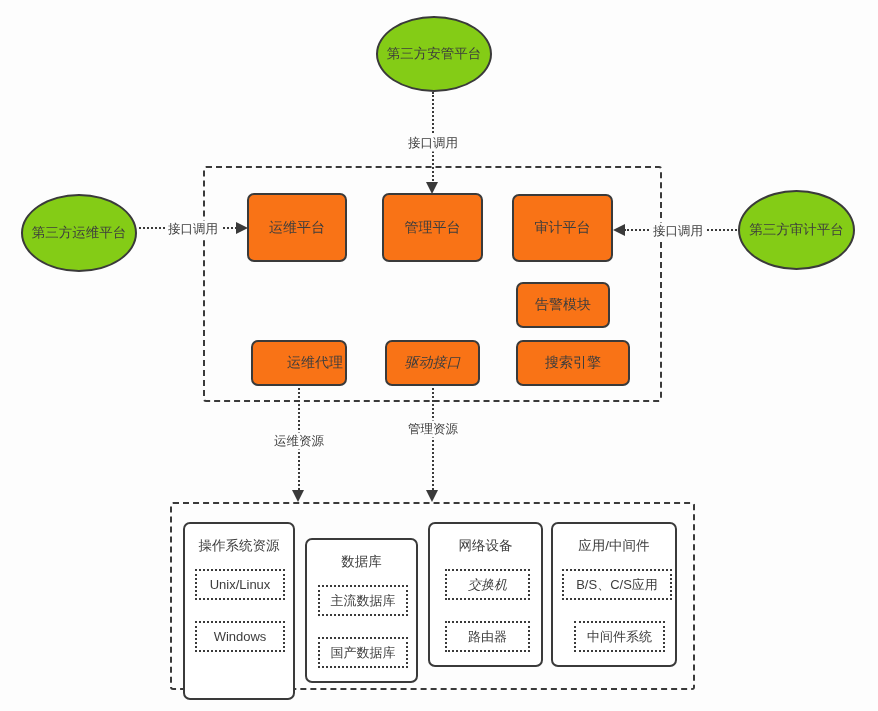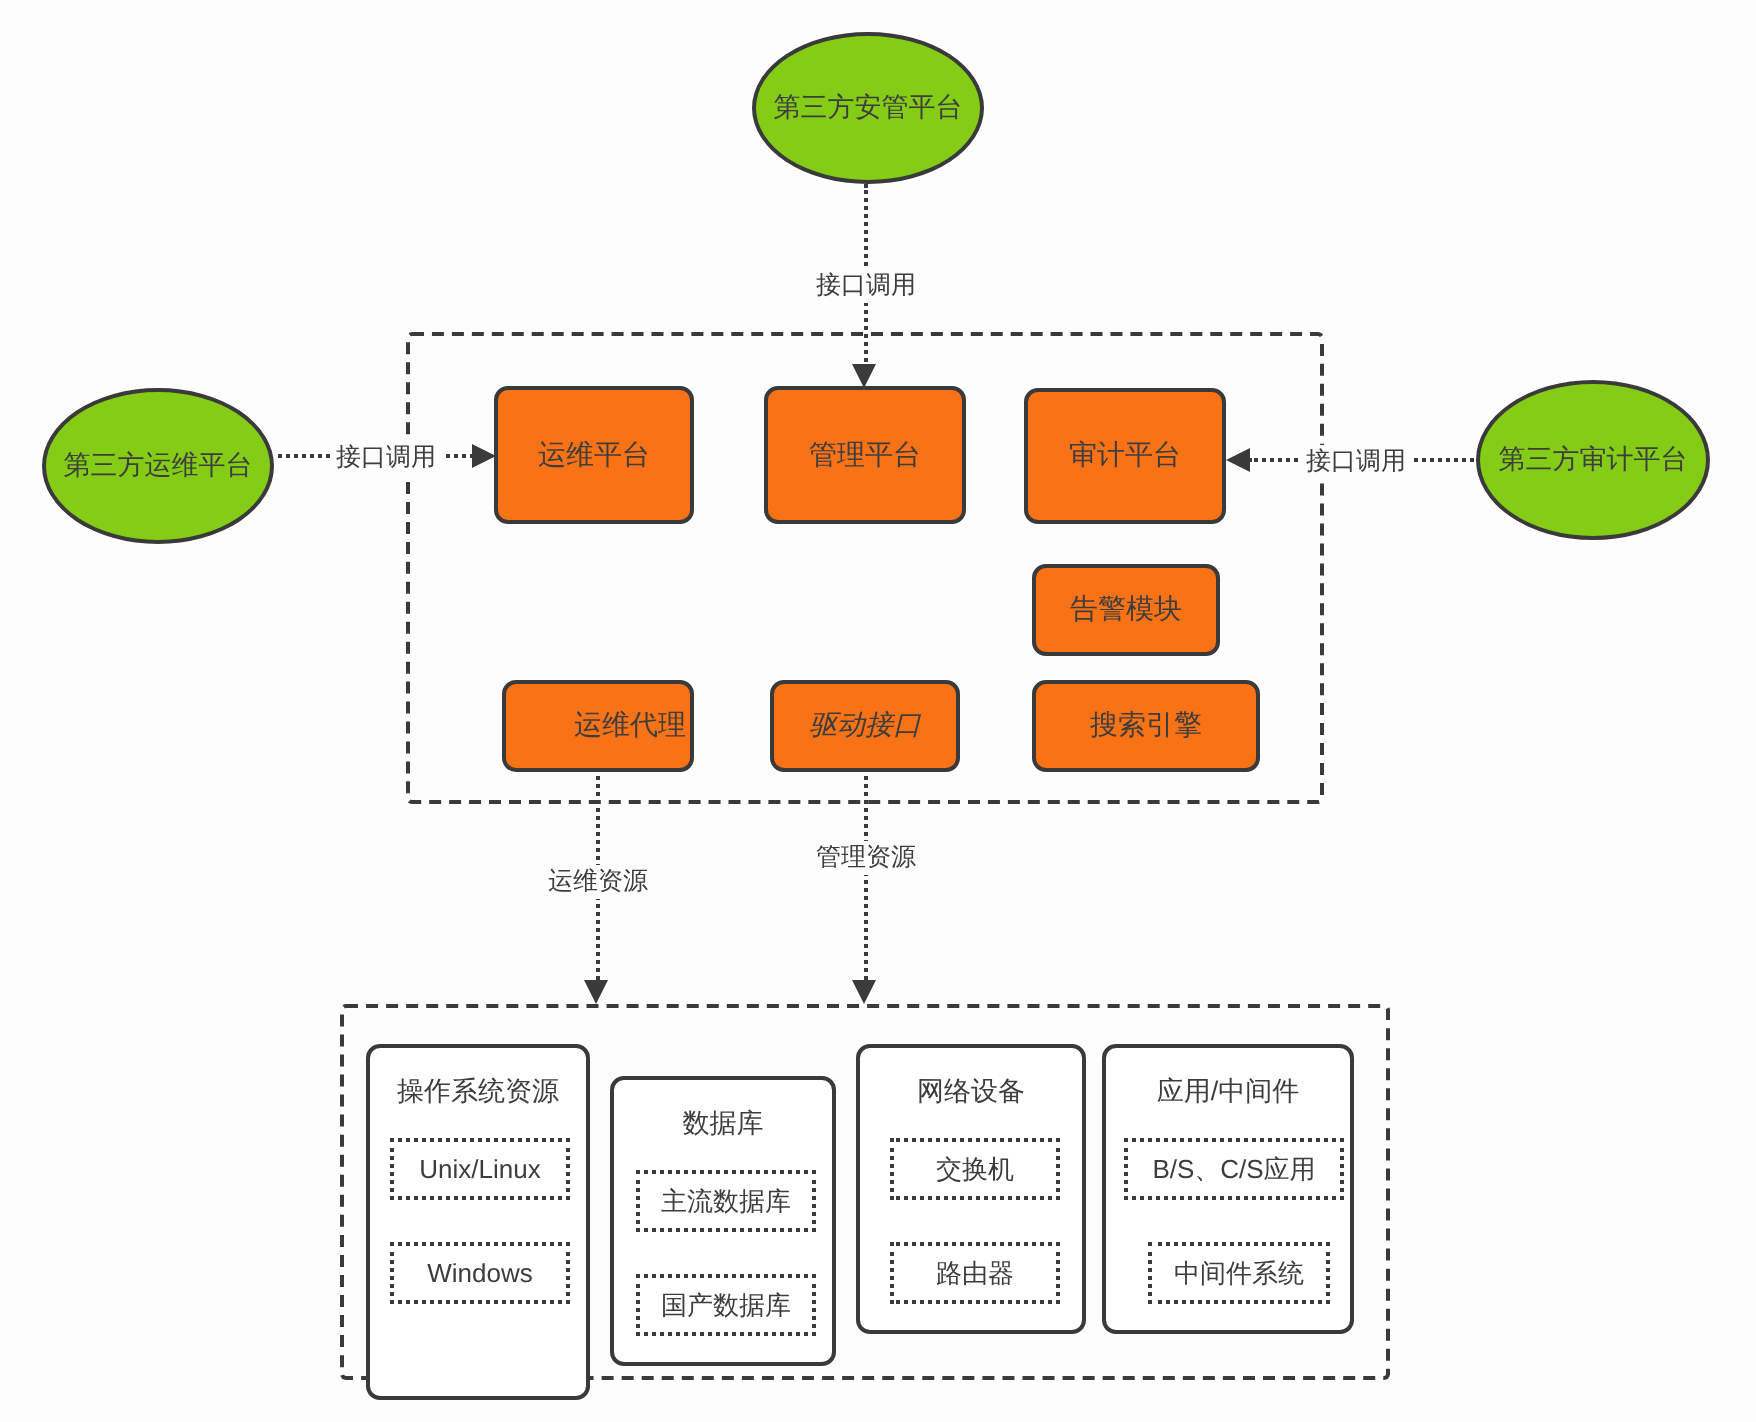--- a/index.html
+++ b/index.html
@@ -134,21 +134,21 @@
   </div>
 
   <div class="group" style="left:305px;top:522px;width:113px;height:145px;margin-top:16px;">
     <div class="group-title">数据库</div>
     <div class="inner" style="left:11px;top:45px;width:90px;height:31px;">主流数据库</div>
     <div class="inner" style="left:11px;top:97px;width:90px;height:31px;">国产数据库</div>
   </div>
 
   <div class="group" style="left:428px;top:522px;width:115px;height:145px;">
     <div class="group-title">网络设备</div>
-    <div class="inner" style="left:15px;top:45px;width:85px;height:31px;">交换机</div>
+    <div class="inner" style="left:15px;top:45px;width:85px;height:31px;font-style:italic;">交换机</div>
     <div class="inner" style="left:15px;top:97px;width:85px;height:31px;">路由器</div>
   </div>
 
   <div class="group" style="left:551px;top:522px;width:126px;height:145px;">
     <div class="group-title">应用/中间件</div>
     <div class="inner" style="left:9px;top:45px;width:110px;height:31px;">B/S、C/S应用</div>
     <div class="inner" style="left:21px;top:97px;width:91px;height:31px;">中间件系统</div>
   </div>
 
 </div>

